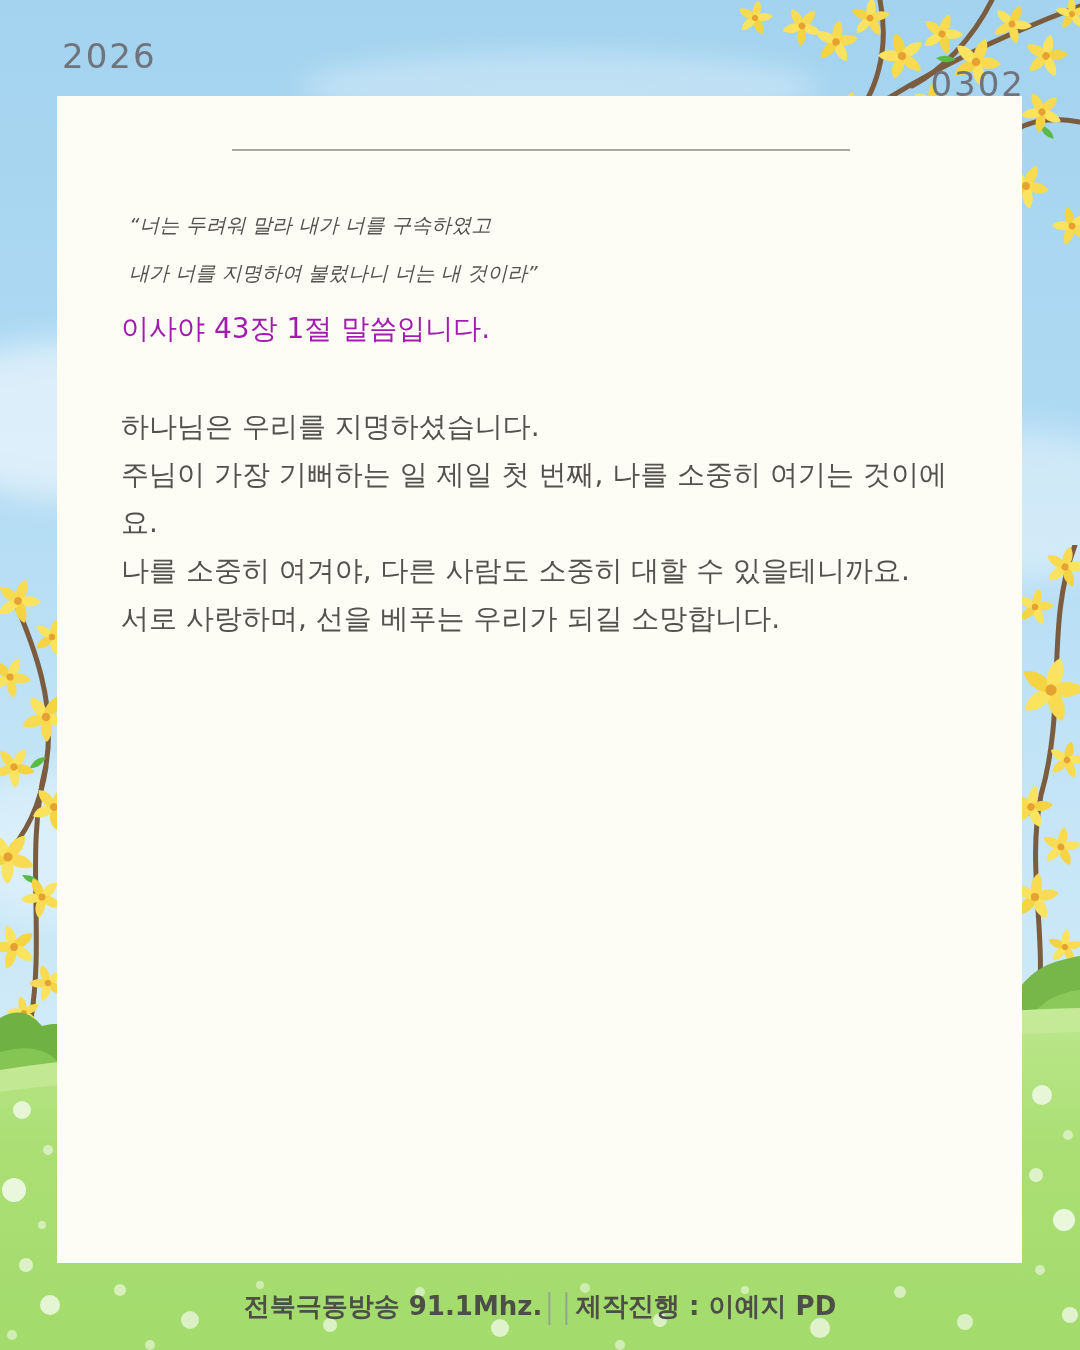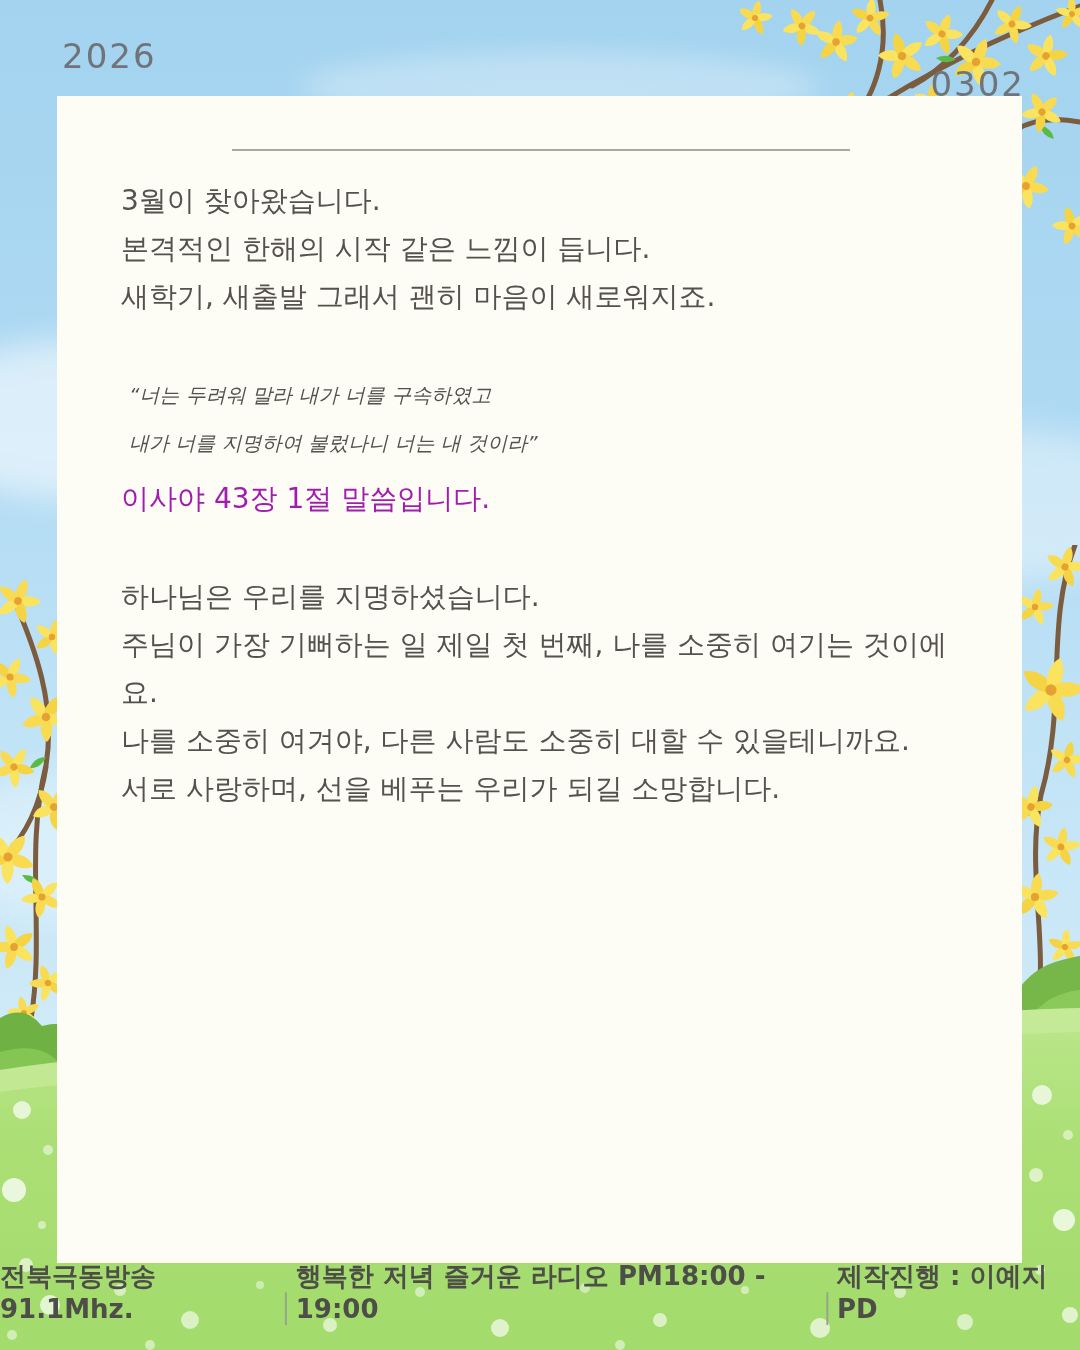--- a/index.html
+++ b/index.html
@@ -218,37 +218,33 @@
         <circle cx="620" cy="425" r="5" opacity="0.5"></circle>
     </g>
   </svg>
 
   <div class="date year">2026</div>
   <div class="date day">0302</div>
 
   <div class="card">
     <div class="divider"></div>
 
-    <p class="para first">3월이 찾아왔습니다.
-본격적인 한해의 시작 같은 느낌이 듭니다.
-새학기, 새출발 그래서 괜히 마음이 새로워지죠.</p>
 
     <div class="quote-block">
       <p class="quote">“너는 두려워 말라 내가 너를 구속하였고
 내가 너를 지명하여 불렀나니 너는 내 것이라”</p>
       <p class="attribution">이사야 43장 1절 말씀입니다.</p>
     </div>
 
     <p class="para">하나님은 우리를 지명하셨습니다.
 주님이 가장 기뻐하는 일 제일 첫 번째, 나를 소중히 여기는 것이에요.
 나를 소중히 여겨야, 다른 사람도 소중히 대할 수 있을테니까요.
 서로 사랑하며, 선을 베푸는 우리가 되길 소망합니다.</p>
   </div>
 
   <div class="footer">
     <span>전북극동방송 91.1Mhz.</span>
     <span class="sep">│</span>
-    <span>행복한 저녁 즐거운 라디오 PM18:00 - 19:00</span>
     <span class="sep">│</span>
     <span>제작진행 : 이예지 PD</span>
   </div>
 
 </div>
 
 </body></html>

